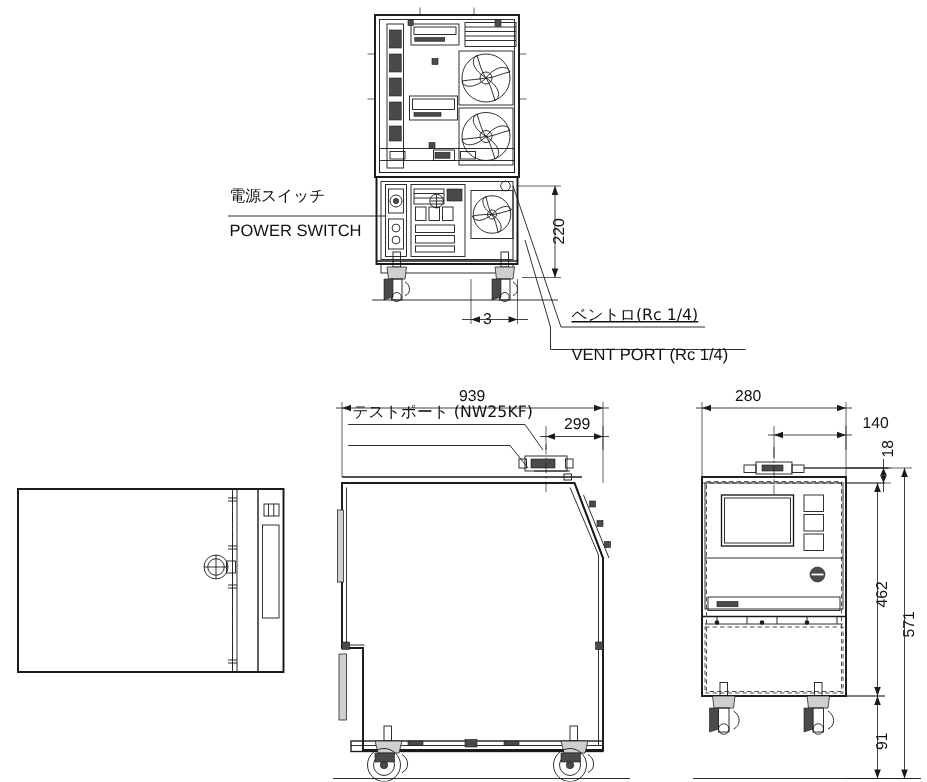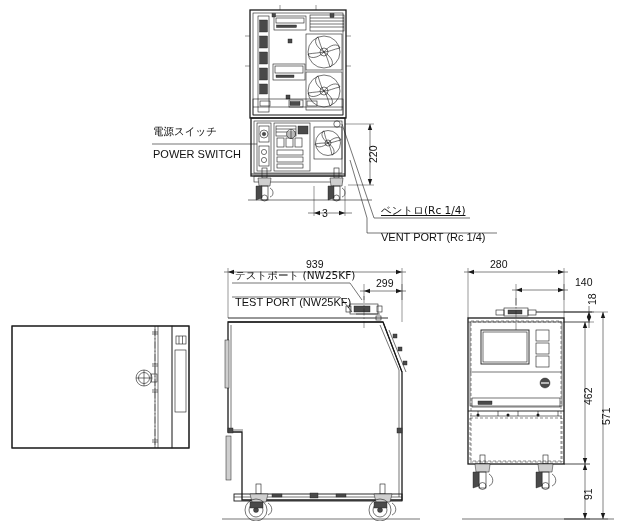--- a/index.html
+++ b/index.html
@@ -391,21 +391,20 @@
 
 </svg>
 
 <div class="lbl jp" style="left:153px;top:125px;">電源スイッチ</div>
 <div class="lbl" style="left:153px;top:148px;">POWER SWITCH</div>
 
 <div class="lbl jp" style="left:381px;top:204px;text-decoration:underline;">ベントロ(Rc 1/4)</div>
 <div class="lbl" style="left:381px;top:231px;">VENT PORT (Rc 1/4)</div>
 
 <div class="lbl jp" style="left:235px;top:269px;">テストポート (NW25KF)</div>
-<div class="lbl" style="left:235px;top:296px;">TEST PORT (NW25KF)</div>
 
 <div class="dim vert" style="left:368px;top:163px;">220</div>
 <div class="dim" style="left:322px;top:208px;">3</div>
 
 <div class="dim" style="left:306px;top:259px;">939</div>
 <div class="dim" style="left:376px;top:278px;">299</div>
 
 <div class="dim" style="left:490px;top:259px;">280</div>
 <div class="dim" style="left:544px;top:277px;margin-left:31px;">140</div>
 <div class="dim vert" style="left:587px;top:305px;">18</div>

